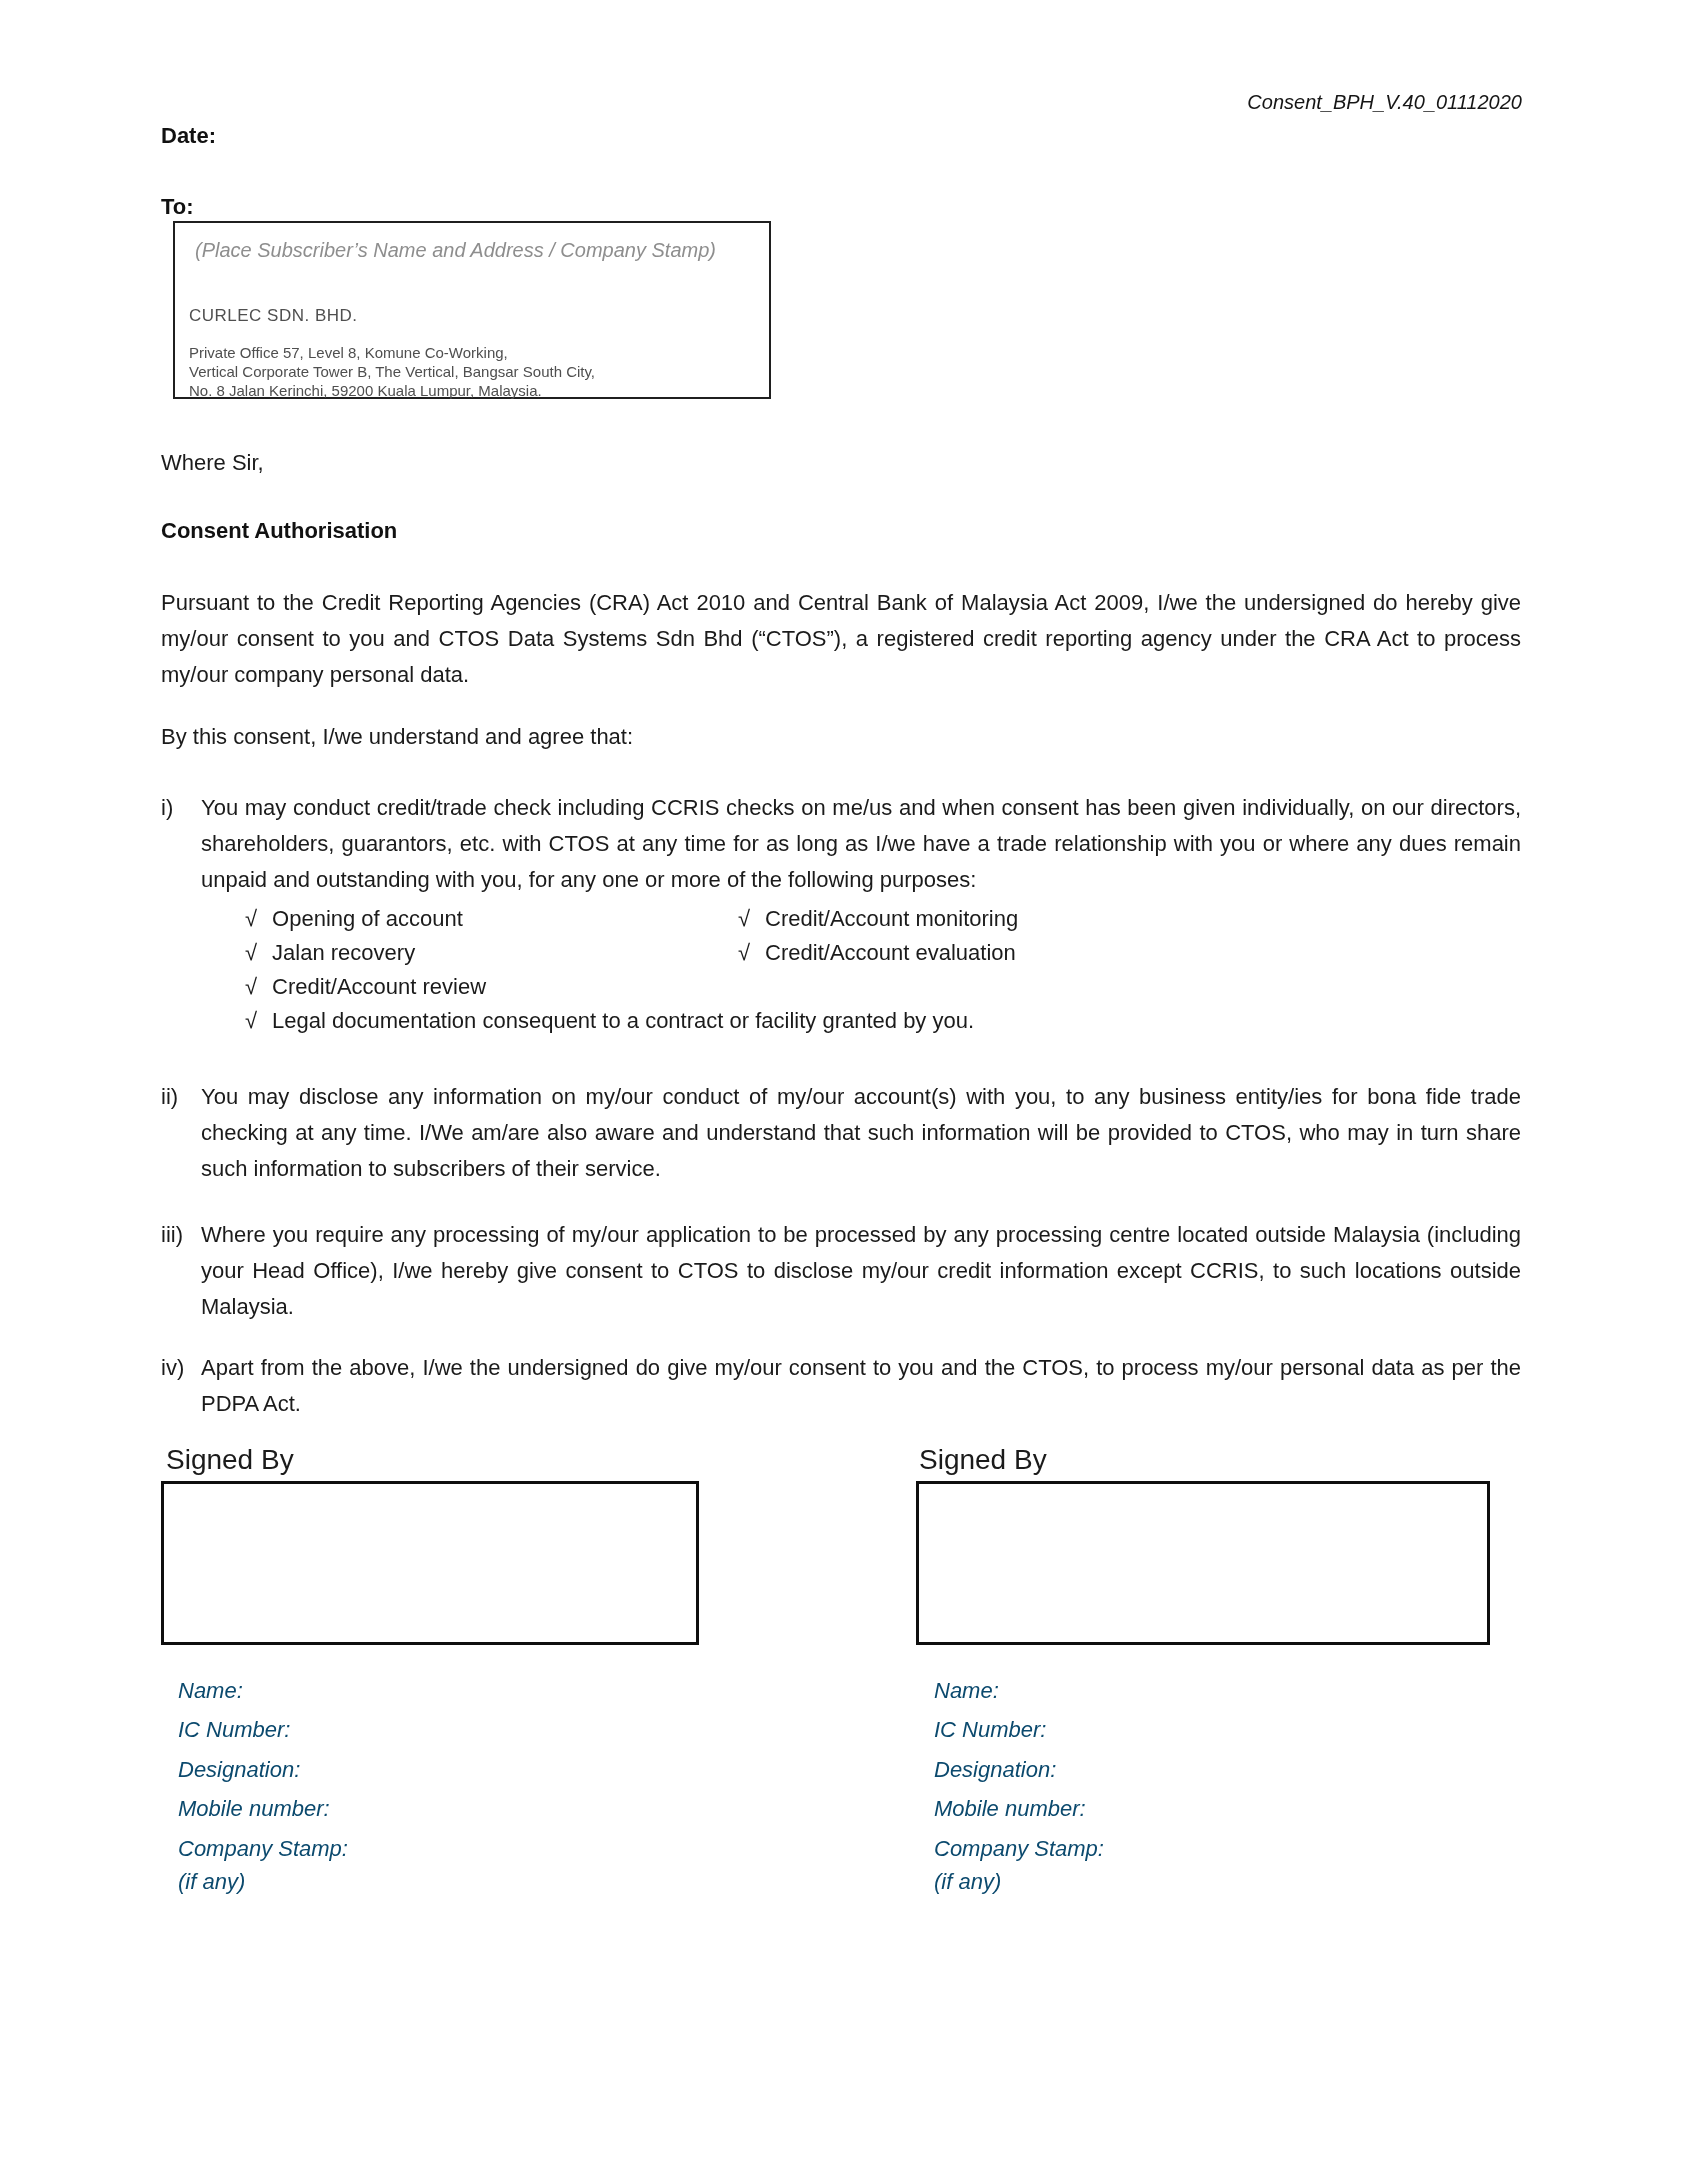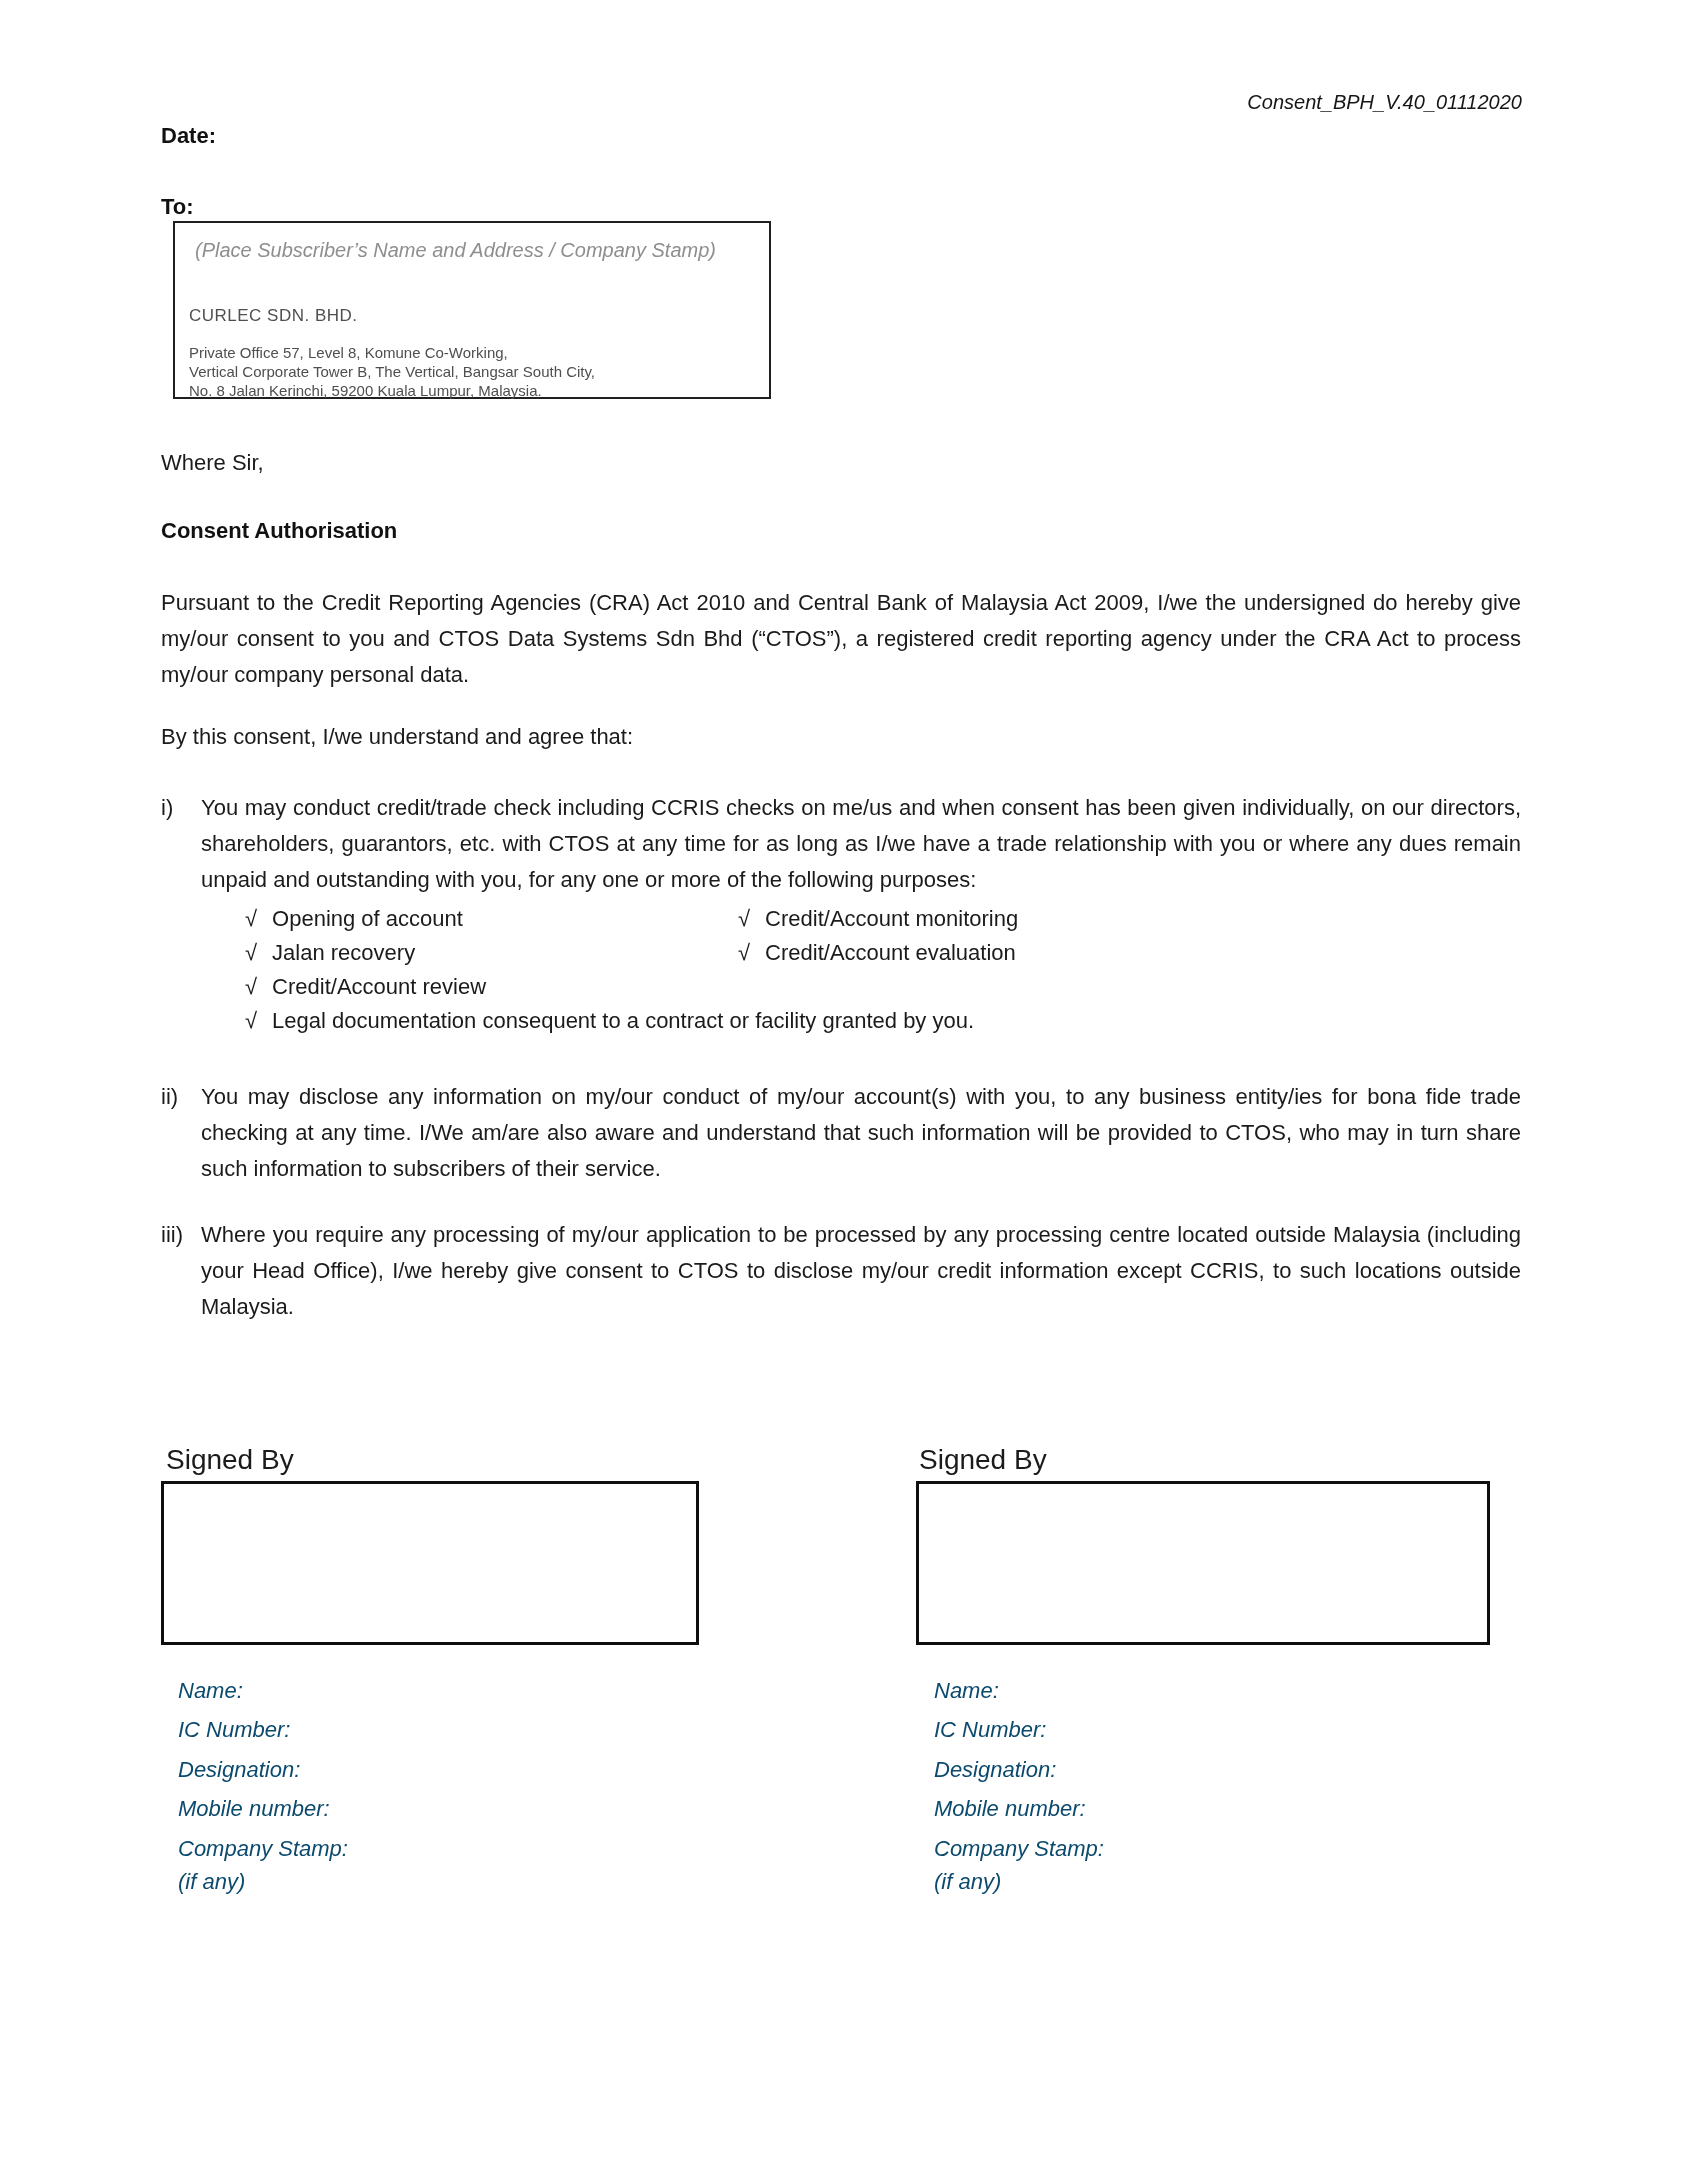--- a/index.html
+++ b/index.html
@@ -178,20 +178,24 @@
   <div class="abs item item-ii">
     <span class="marker">ii)</span>
     <div class="item-text">You may disclose any information on my/our conduct of my/our account(s) with you, to any business entity/ies for bona fide trade checking at any time. I/We am/are also aware and understand that such information will be provided to CTOS, who may in turn share such information to subscribers of their service.</div>
   </div>
 
   <div class="abs item item-iii">
     <span class="marker">iii)</span>
     <div class="item-text">Where you require any processing of my/our application to be processed by any processing centre located outside Malaysia (including your Head Office), I/we hereby give consent to CTOS to disclose my/our credit information except CCRIS, to such locations outside Malaysia.</div>
   </div>
 
+  <div class="abs item item-iv">
+    <span class="marker">iv)</span>
+    <div class="item-text">Apart from the above, I/we the undersigned do give my/our consent to you and the CTOS, to process my/our personal data as per the PDPA Act.</div>
+  </div>
 
   <div class="abs sig-col col-left">
     <div class="signed-by">Signed By</div>
     <div class="sig-box"></div>
     <div class="sig-field f-0">Name:</div>
     <div class="sig-field f-1">IC Number:</div>
     <div class="sig-field f-2">Designation:</div>
     <div class="sig-field f-3">Mobile number:</div>
     <div class="sig-field f-4">Company Stamp:</div>
     <div class="sig-field f-5">(if any)</div>

